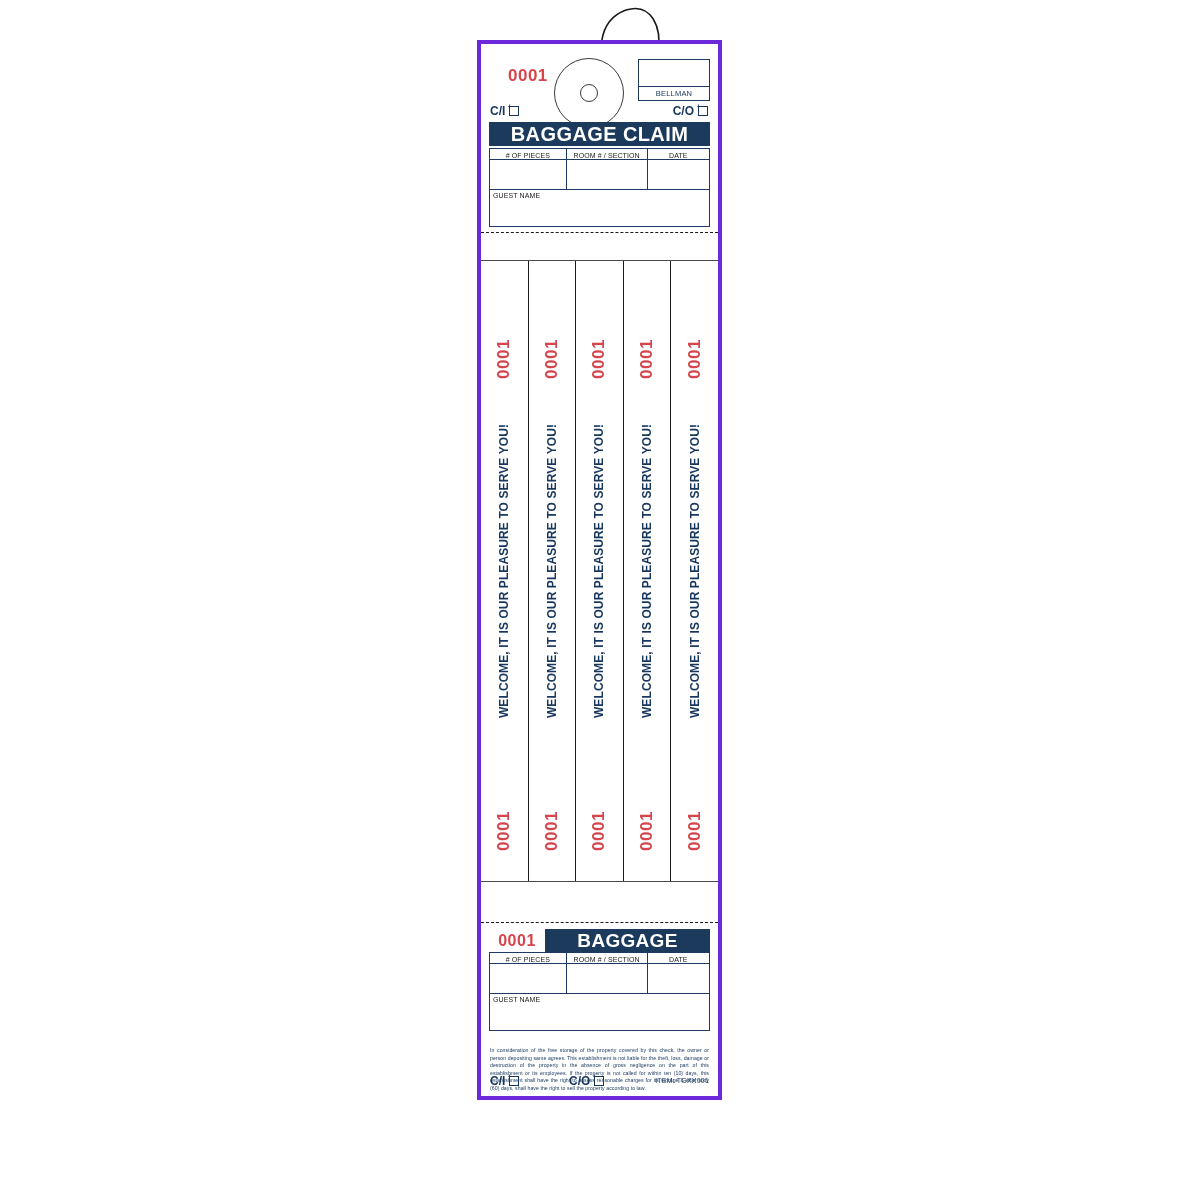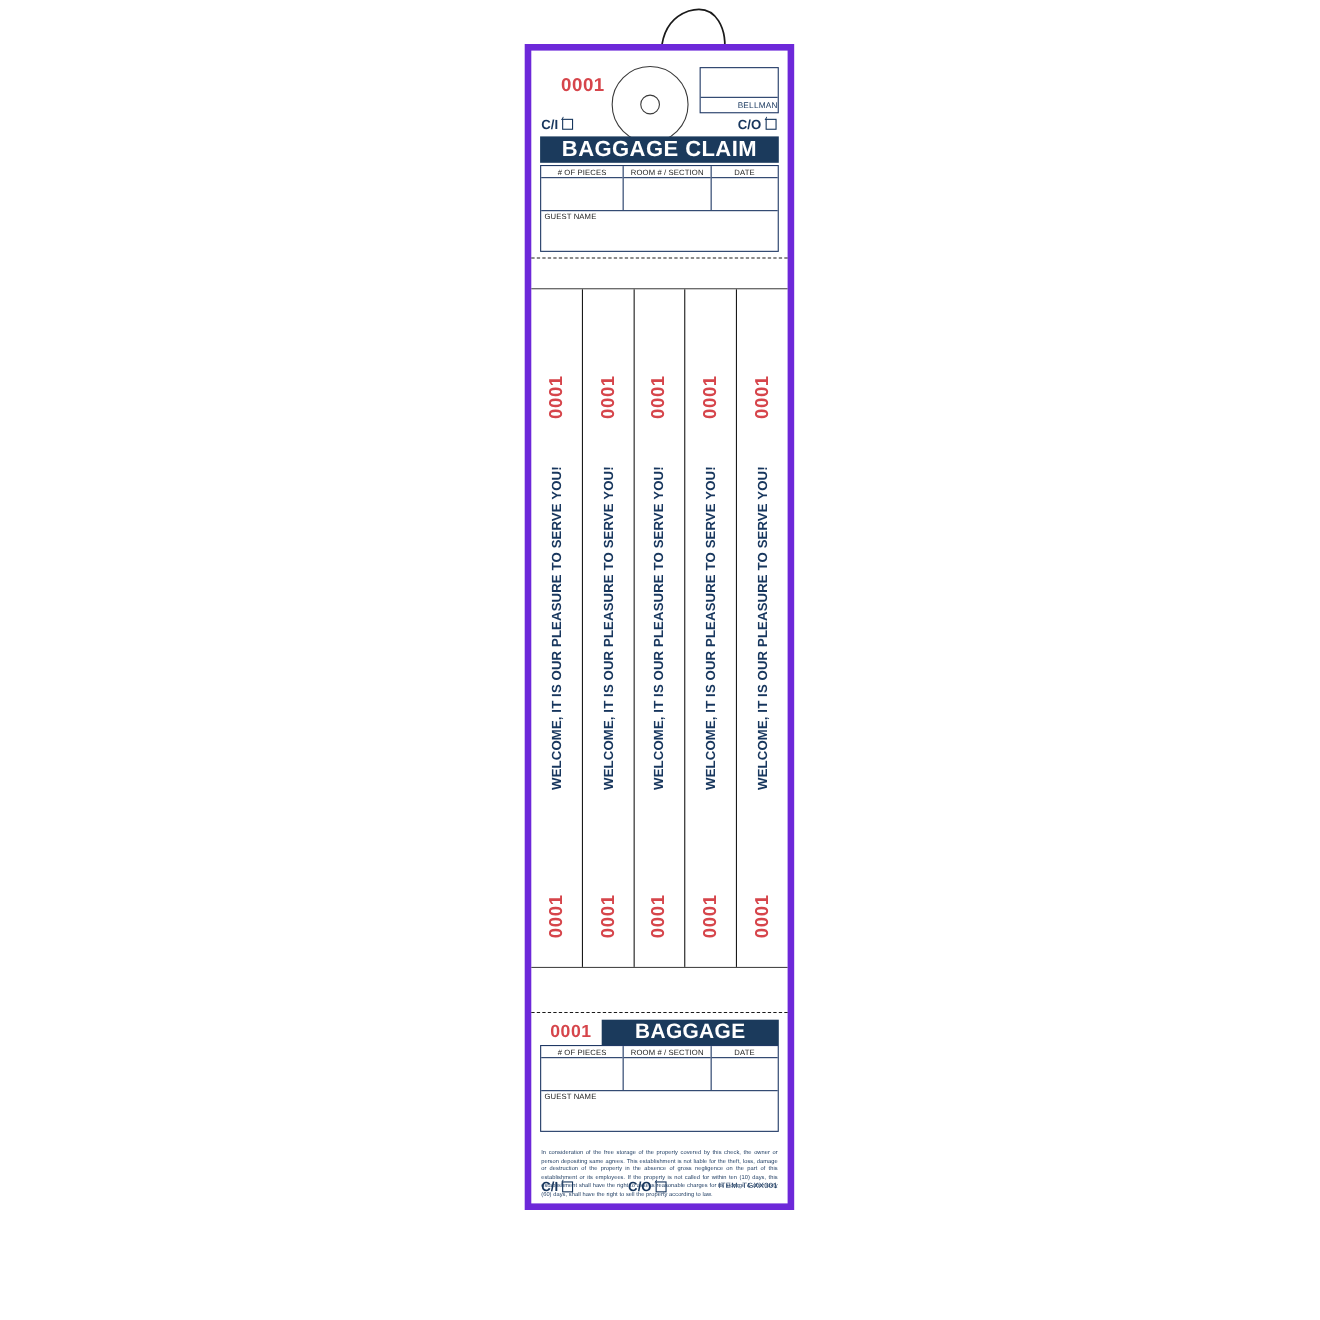--- a/index.html
+++ b/index.html
@@ -33,21 +33,21 @@
     pointer-events: none;
   }
 
   
   .tag {
     position: absolute;
     left: 477px;
     top: 40px;
     width: 245px;
     height: 1060px;
-    border: 6px solid #6d28d9;
+    border: 4px solid #6d28d9;
     background: #ffffff;
     box-sizing: border-box;
   }
 
   
   .top-stub {
     position: relative;
     height: 192px;
     box-sizing: border-box;
   }
@@ -96,21 +96,21 @@
     box-sizing: border-box;
   }
   .bellman-label {
     position: absolute;
     left: 0; right: 0;
     bottom: 0;
     height: 13px;
     border-top: 1px solid #1f3864;
     font-size: 7.5px;
     color: #17365d;
-    text-align: right;
+    text-align: center;
     line-height: 13px;
     letter-spacing: 0.2px;
   }
 
   .ci-top {
     position: absolute;
     left: 9px;
     top: 60px;
     font-size: 12px;
     font-weight: 700;

